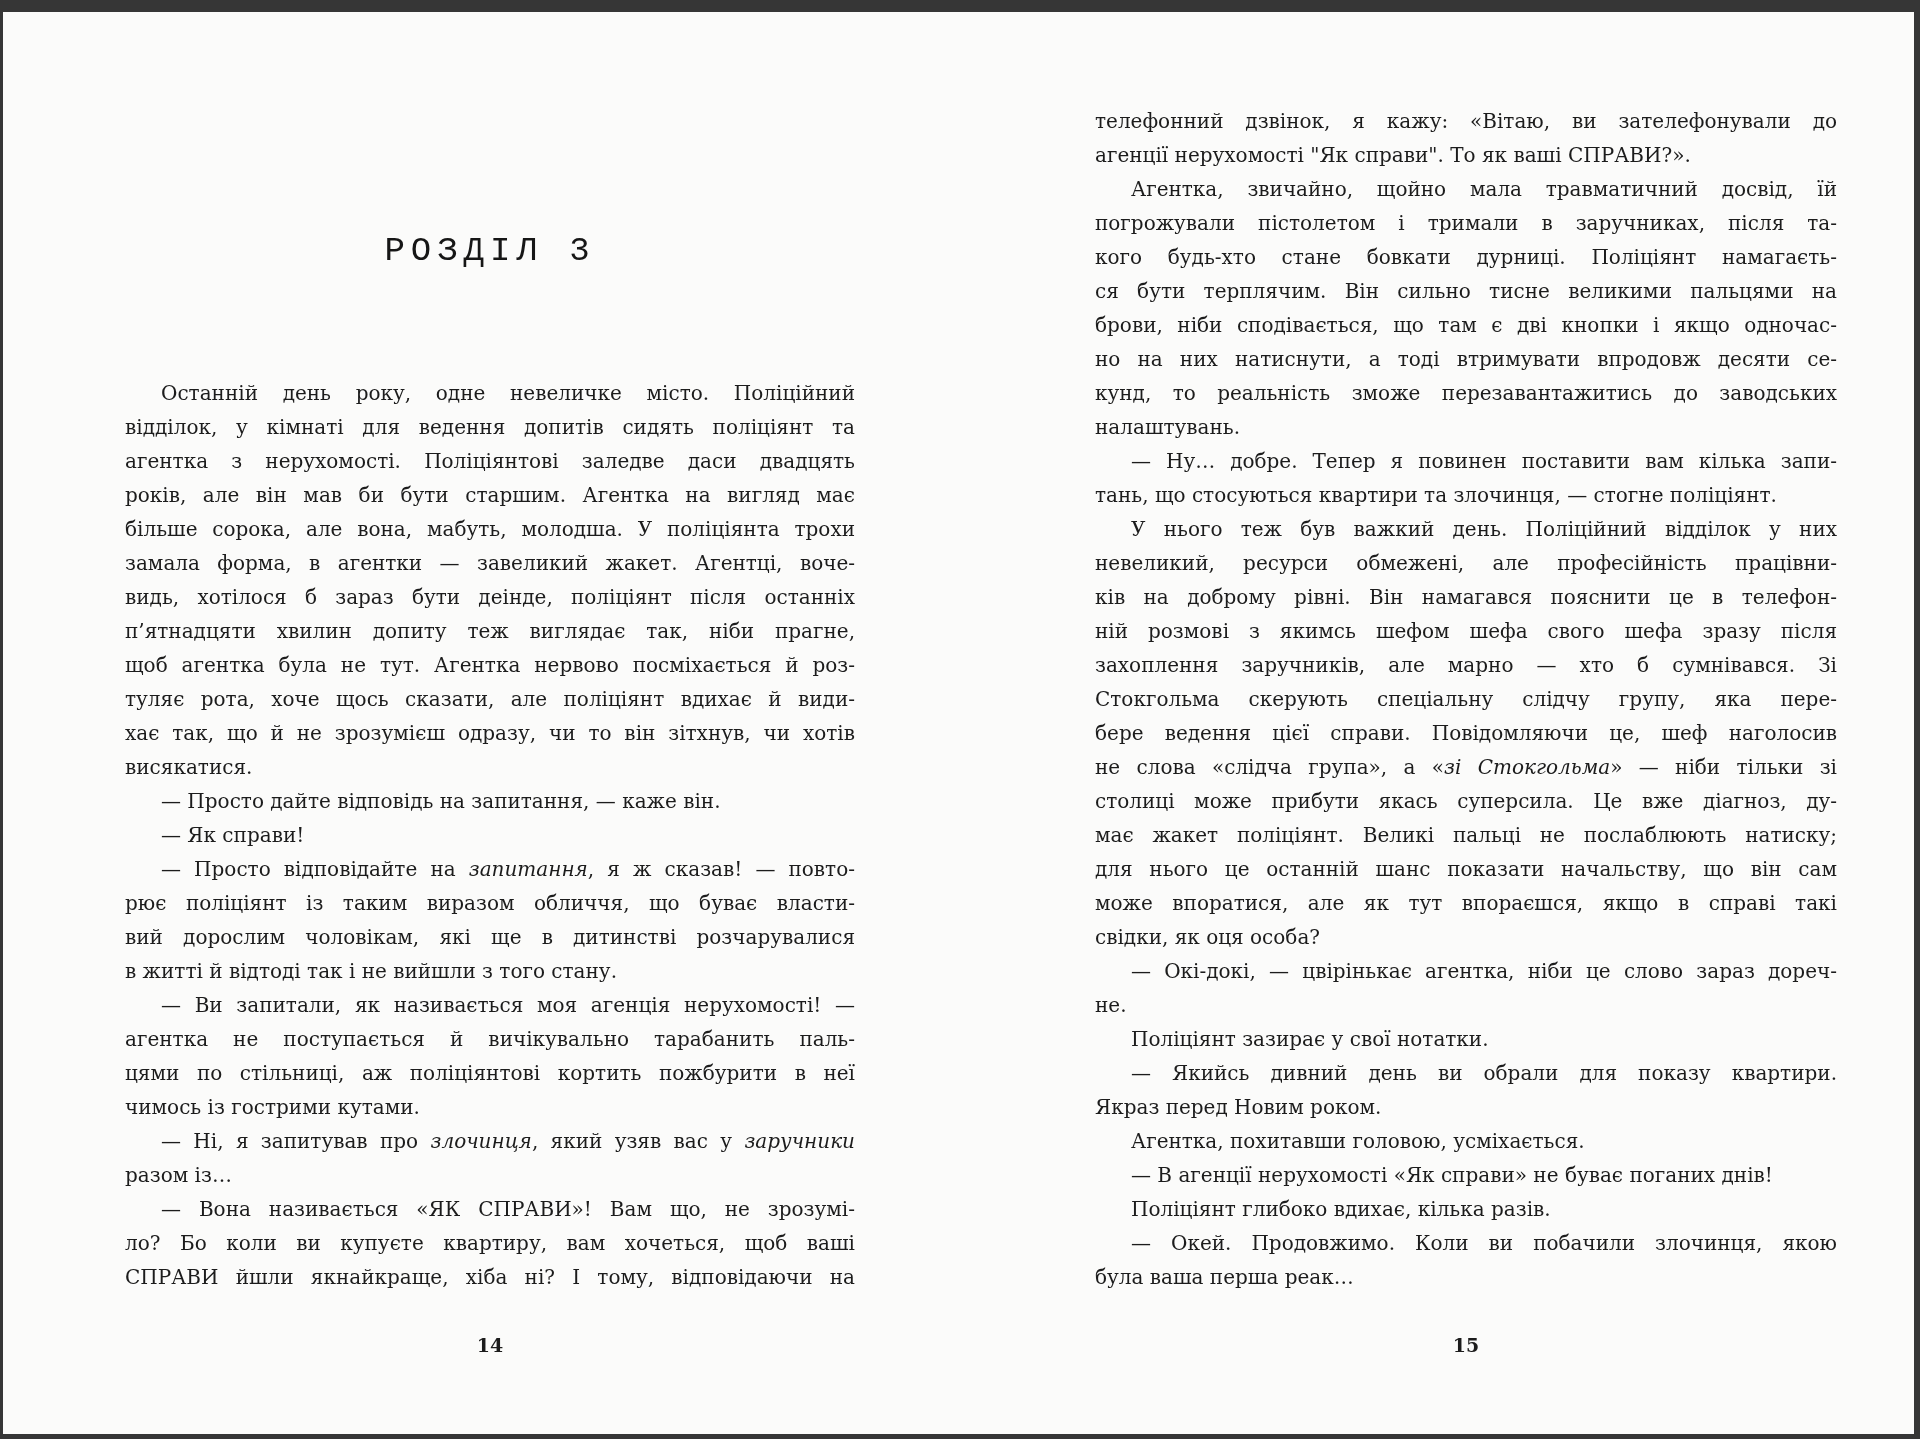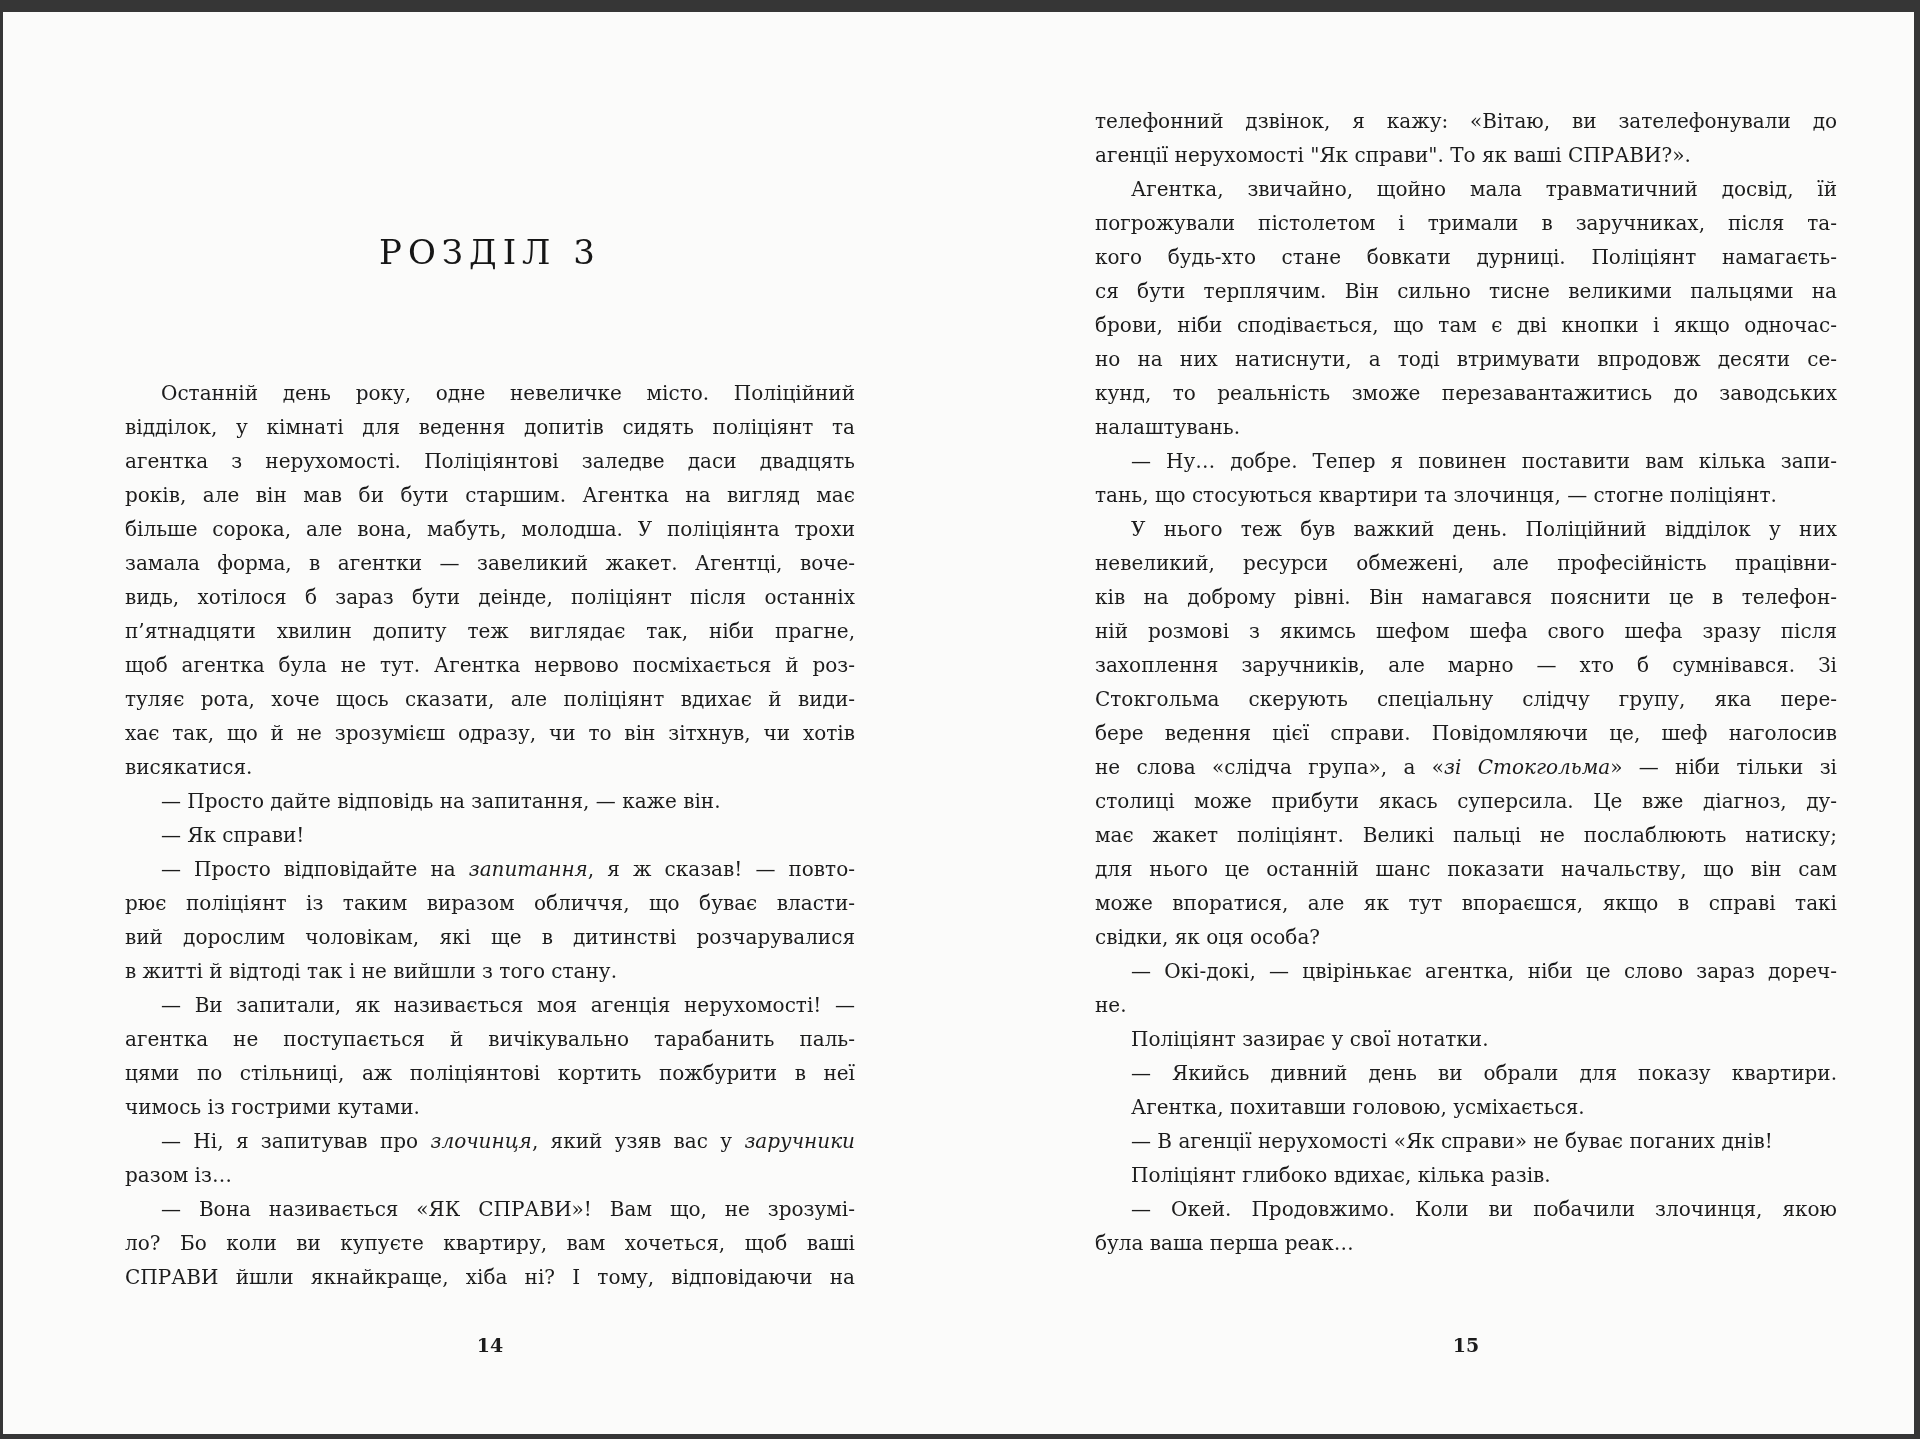--- a/index.html
+++ b/index.html
@@ -18,20 +18,21 @@
     background: #fbfbfa;
   }
   .heading {
     position: absolute;
     left: 122px; top: 220px; width: 730px;
     text-align: center;
     font-size: 34px;
     letter-spacing: 6px;
     color: #161616;
     white-space: nowrap;
+    font-family: Liberation Mono, monospace;
   }
   .col {
     position: absolute;
     color: #1c1c1c;
     font-size: 20px;
     line-height: 34px;
   }
   #leftcol  { left: 122px;  top: 348px; width: 730px; margin-top: 16px; }
   #rightcol { left: 1092px; top: 92px; width: 742px; }
   .line { text-align: justify; text-align-last: justify; }
@@ -109,20 +110,21 @@
       <div class="line">не слова «слідча група», а «<i>зі Стокгольма</i>» — ніби тільки зі</div>
       <div class="line">столиці може прибути якась суперсила. Це вже діагноз, ду-</div>
       <div class="line">має жакет поліціянт. Великі пальці не послаблюють натиску;</div>
       <div class="line">для нього це останній шанс показати начальству, що він сам</div>
       <div class="line">може впоратися, але як тут впораєшся, якщо в справі такі</div>
       <div class="line end">свідки, як оця особа?</div>
       <div class="line indent">— Окі-докі, — цвірінькає агентка, ніби це слово зараз дореч-</div>
       <div class="line end">не.</div>
       <div class="line indent end">Поліціянт зазирає у свої нотатки.</div>
       <div class="line indent">— Якийсь дивний день ви обрали для показу квартири.</div>
+      <div class="line end">Якраз перед Новим роком.</div>
       <div class="line indent end">Агентка, похитавши головою, усміхається.</div>
       <div class="line indent end">— В агенції нерухомості «Як справи» не буває поганих днів!</div>
       <div class="line indent end">Поліціянт глибоко вдихає, кілька разів.</div>
       <div class="line indent">— Окей. Продовжимо. Коли ви побачили злочинця, якою</div>
       <div class="line end">була ваша перша реак…</div>
     </div>
 
   <div class="pagenum" id="pn-left">14</div>
 
   <div class="pagenum" id="pn-right">15</div>

